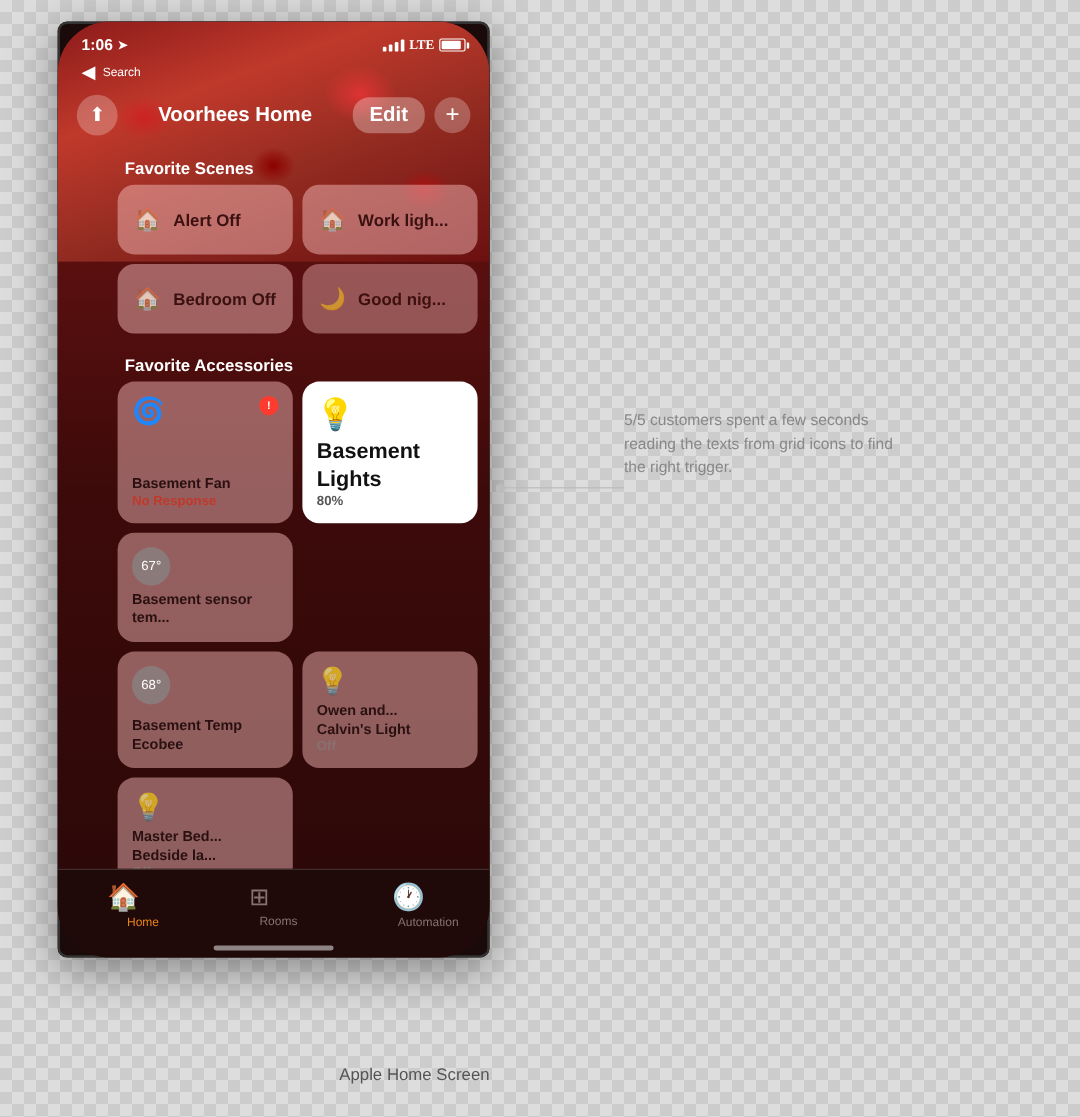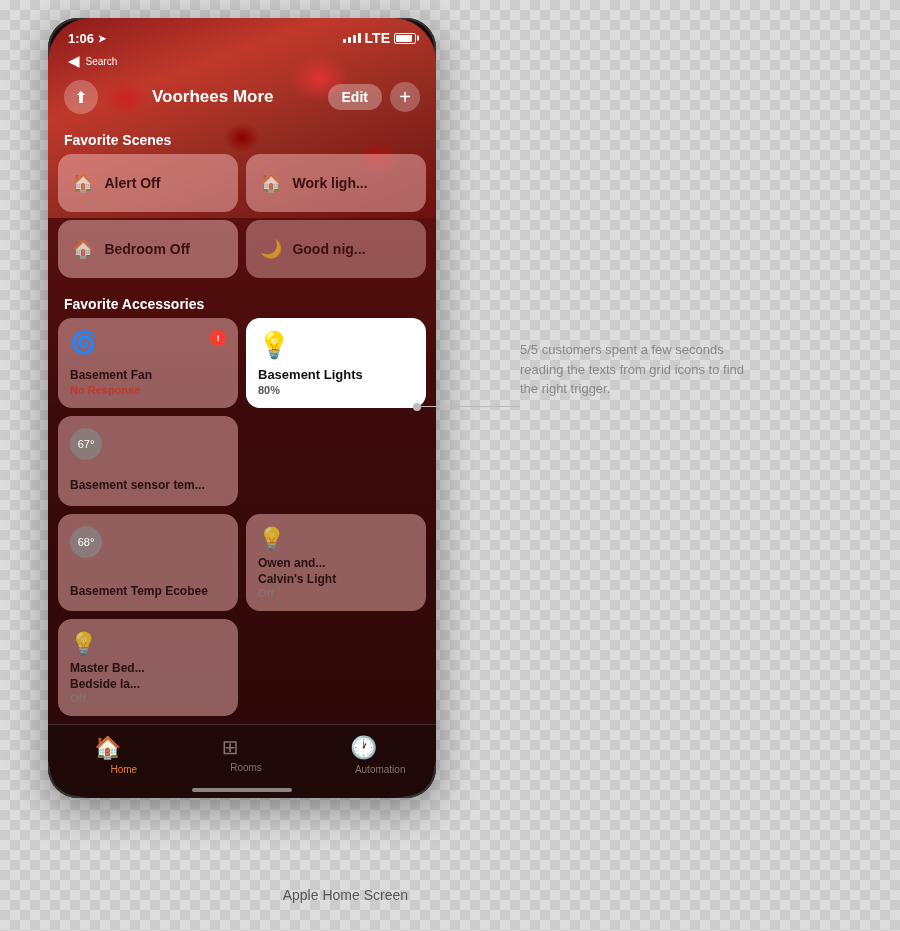--- a/index.html
+++ b/index.html
@@ -14,24 +14,24 @@
 
     .phone-wrapper {
       position: absolute;
       left: 48px;
       top: 18px;
       width: 360px;
       height: 780px;
     }
 
     .phone-frame {
-      width: 388px;
+      width: 360px;
       height: 780px;
       background: #1a0a0a;
-      border-radius: 30px;
+      border-radius: 8px;
       position: relative;
       box-shadow: 0 10px 40px rgba(0,0,0,0.4), inset 0 0 0 2px #333;
       overflow: hidden;
     }
 
     .phone-screen {
       position: absolute;
       top: 0; left: 0; right: 0; bottom: 0;
       border-radius: 44px;
       overflow: hidden;
@@ -104,21 +104,21 @@
       color: white; font-size: 16px;
     }
     .home-title {
       color: white; font-size: 17px; font-weight: 600;
     }
     .edit-btn {
       background: rgba(255,255,255,0.3);
       color: white;
       border-radius: 14px;
       padding: 5px 14px;
-      font-size: 14px; font-weight: 600;
+      font-size: 17px; font-weight: 600;
     }
     .plus-btn {
       width: 30px; height: 30px;
       background: rgba(255,255,255,0.25);
       border-radius: 50%;
       display: flex; align-items: center; justify-content: center;
       color: white; font-size: 20px; font-weight: 300;
     }
 
     .and-more-row {
@@ -272,20 +272,21 @@
       z-index: -1;
     }
 
     .content-scroll {
       position: absolute;
       top: 104px;
       left: 0; right: 0;
       bottom: 74px;
       overflow: hidden;
       z-index: 5;
+      padding-left: 40px;
     }
 
     .phone-bg-full {
       position: absolute;
       inset: 0;
       background: linear-gradient(180deg, #7a1515 0%, #3d0a0a 50%, #2a0808 100%);
     }
 
     .tile-relative { position: relative; }
   </style>
@@ -304,37 +305,37 @@
           <span>1:06</span>
           <span style="font-size:10px;">➤</span>
         </div>
         <div class="status-right">
           <div class="signal-bars">
             <div class="signal-bar" style="height:4px;"></div>
             <div class="signal-bar" style="height:6px;"></div>
             <div class="signal-bar" style="height:8px;"></div>
             <div class="signal-bar" style="height:10px;"></div>
           </div>
-          <span style="font-size:14px;">LTE</span>
+          <span style="font-size:11px;font-family:Liberation Serif, serif;">LTE</span>
           <div class="battery-icon">
             <div class="battery-fill"></div>
           </div>
         </div>
       </div>
 
       <div class="search-bar-row">
         <span class="back-arrow">◀</span>
         <span style="color:white;font-size:10px;">Search</span>
       </div>
 
       <div class="header-row">
         <div class="home-icon-btn">
           <span>⬆</span>
         </div>
-        <span class="home-title">Voorhees More</span>
+        <span class="home-title">Voorhees Home</span>
         <div style="display:flex;gap:8px;align-items:center;">
           <div class="edit-btn">
             <span>Edit</span>
           </div>
           <div class="plus-btn">
             <span>+</span>
           </div>
         </div>
       </div>
 
@@ -373,21 +374,21 @@
             </div>
             <div>
               <div class="tile-name">Basement Fan</div>
               <div class="tile-status">No Response</div>
             </div>
           </div>
 
           <div class="accessory-tile" style="background:white;">
             <span class="tile-top-icon yellow" style="font-size:26px;">💡</span>
             <div>
-              <div class="tile-name dark" style="font-weight:700;font-size:13px;">Basement Lights</div>
+              <div class="tile-name dark" style="font-weight:700;font-size:18px;">Basement Lights</div>
               <div class="tile-status pct">80%</div>
             </div>
           </div>
 
           <div class="accessory-tile tile-relative">
             <div class="tile-top-icon gray-circle">67°</div>
             <div>
               <div class="tile-name">Basement sensor tem...</div>
             </div>
           </div>

